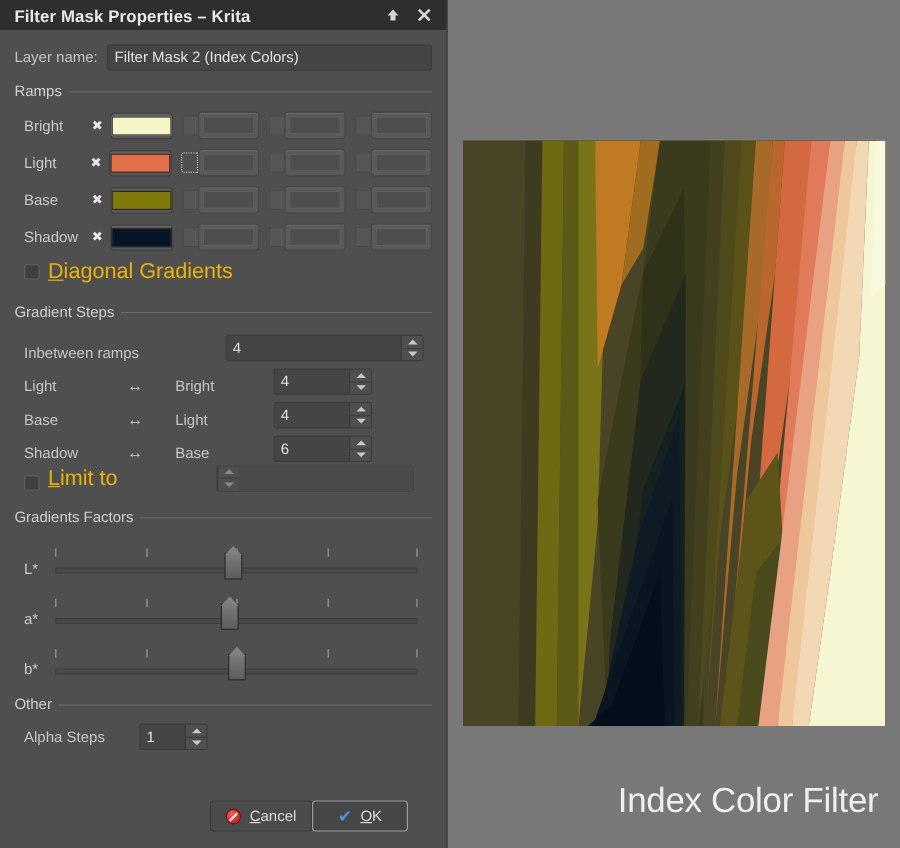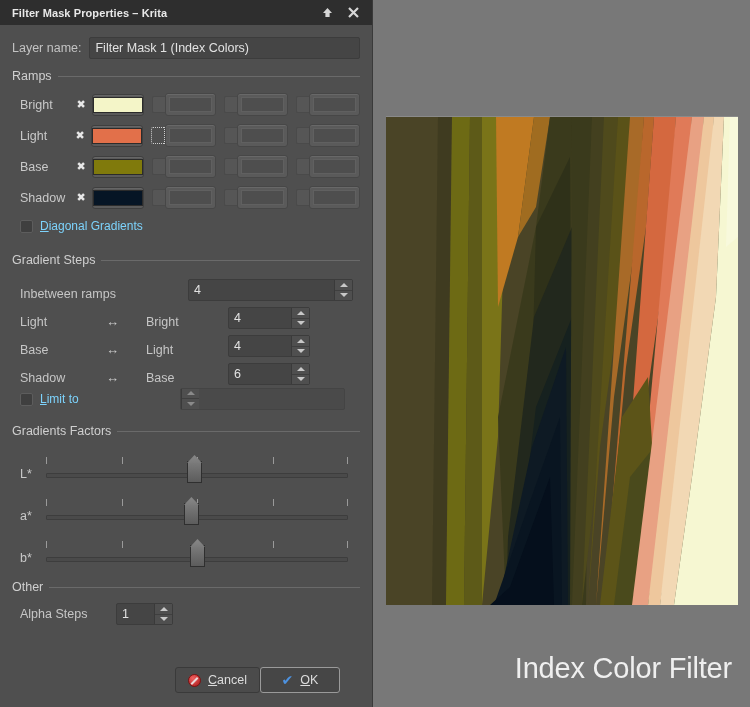--- a/index.html
+++ b/index.html
@@ -18,21 +18,21 @@
     border-right:1px solid #3a3a3a;
     box-sizing:border-box;
   }
   .titlebar{
     height:25px;background:#2e2e2e;
     display:flex;align-items:center;
     padding:0 6px 0 12px;
     box-sizing:border-box;
   }
   .title-text{
-    color:#e9e9e9;font-size:11px;font-weight:bold;
+    color:#e9e9e9;font-size:14px;font-weight:bold;
     letter-spacing:.1px;flex:1;white-space:nowrap;
   }
   .tb-btn{
     width:26px;height:22px;display:flex;align-items:center;justify-content:center;
     color:#d6d6d6;font-size:14px;cursor:default;
   }
   .tb-btn svg{display:block;}
 
   .body{padding:10px 12px 0 12px;}
 
@@ -93,21 +93,21 @@
     display:block;width:43px;height:15px;background:#4e4e4e;
     border:1px solid #606060;box-sizing:border-box;
   }
 
   
   .chk-row{display:flex;align-items:center;height:26px;}
   .chk{
     width:13px;height:13px;background:#3f3f3f;border:1px solid #5d5d5d;
     border-radius:2px;margin-right:7px;box-sizing:border-box;
   }
-  .chk-label{color:#7dd3fc;font-size:12px;}
+  .chk-label{color:#eab308;font-size:18px;}
   .chk-label u{text-decoration:underline;}
 
   
   .gs-row{display:flex;align-items:flex-end;height:28px;}
   .gs-l1{width:86px;color:#c6c6c6;font-size:12.5px;}
   .gs-arrow{width:40px;color:#cacaca;font-size:13px;text-align:left;}
   .gs-l2{width:82px;color:#c6c6c6;font-size:12.5px;}
 
   .spin{
     height:22px;background:#454545;border:1px solid #3c3c3c;border-radius:2px;
@@ -228,21 +228,21 @@
         <svg width="13" height="13" viewBox="0 0 13 13">
           <path d="M2 2 L11 11 M11 2 L2 11" stroke="#d6d6d6" stroke-width="2.2" fill="none"></path>
         </svg>
       </div>
     </div>
 
     <div class="body">
 
       <div class="layer-row">
         <div class="layer-label">Layer name:</div>
-        <div class="lineedit">Filter Mask 1 (Index Colors)</div>
+        <div class="lineedit">Filter Mask 2 (Index Colors)</div>
       </div>
 
       <div class="group">
         <div class="group-head">
           <span class="group-title">Ramps</span>
           <span class="group-line"></span>
         </div>
         <div class="group-body">
 
           <div class="ramp-row">

